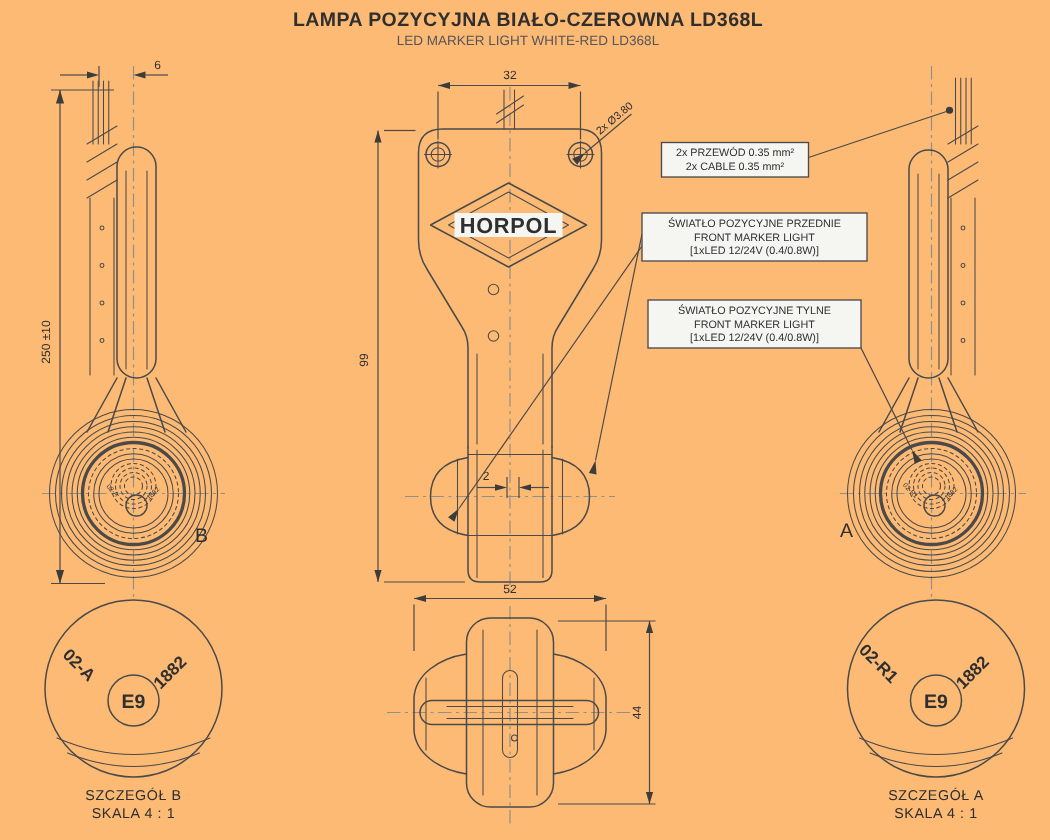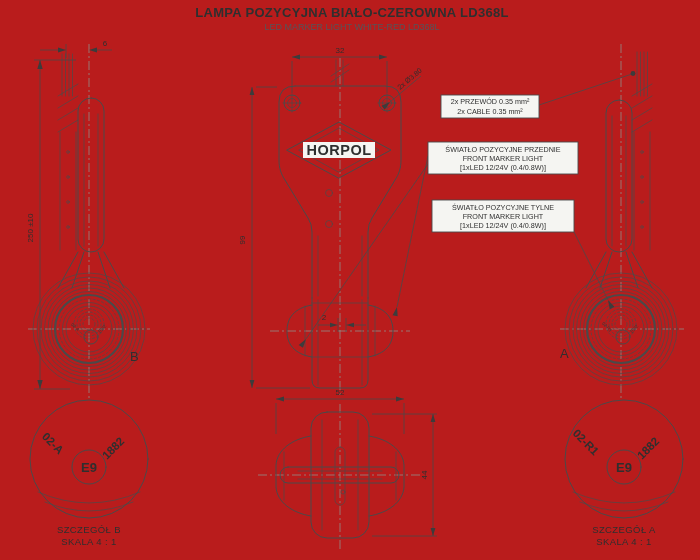--- a/index.html
+++ b/index.html
@@ -1,16 +1,16 @@
 <!DOCTYPE html>
 <html><head>
 <meta charset="utf-8">
 <style>
   html,body{margin:0;padding:0;background:#e8e8e6;}
-  .sheet{position:relative;width:700px;height:560px;background:#b91c1c;overflow:hidden;
+  .sheet{position:relative;width:700px;height:560px;background:#fdba74;overflow:hidden;
          font-family:"Liberation Sans", sans-serif;}
   svg{position:absolute;left:0;top:0;}
   .ln{stroke:#4a4a4a;stroke-width:1;fill:none;stroke-linecap:round;stroke-linejoin:round;}
   .thin{stroke-width:.7;}
   .bold{stroke-width:2.2;}
   .dash{stroke-dasharray:2.2 2.2;}
   .cl{stroke:#8f8f8c;stroke-width:.8;fill:none;stroke-dasharray:9 3 2 3;}
   .dimln{stroke:#4a4a4a;stroke-width:.8;fill:none;}
   .arr{fill:#3c3c3c;stroke:none;}
   .dot{fill:#3c3c3c;stroke:none;}

